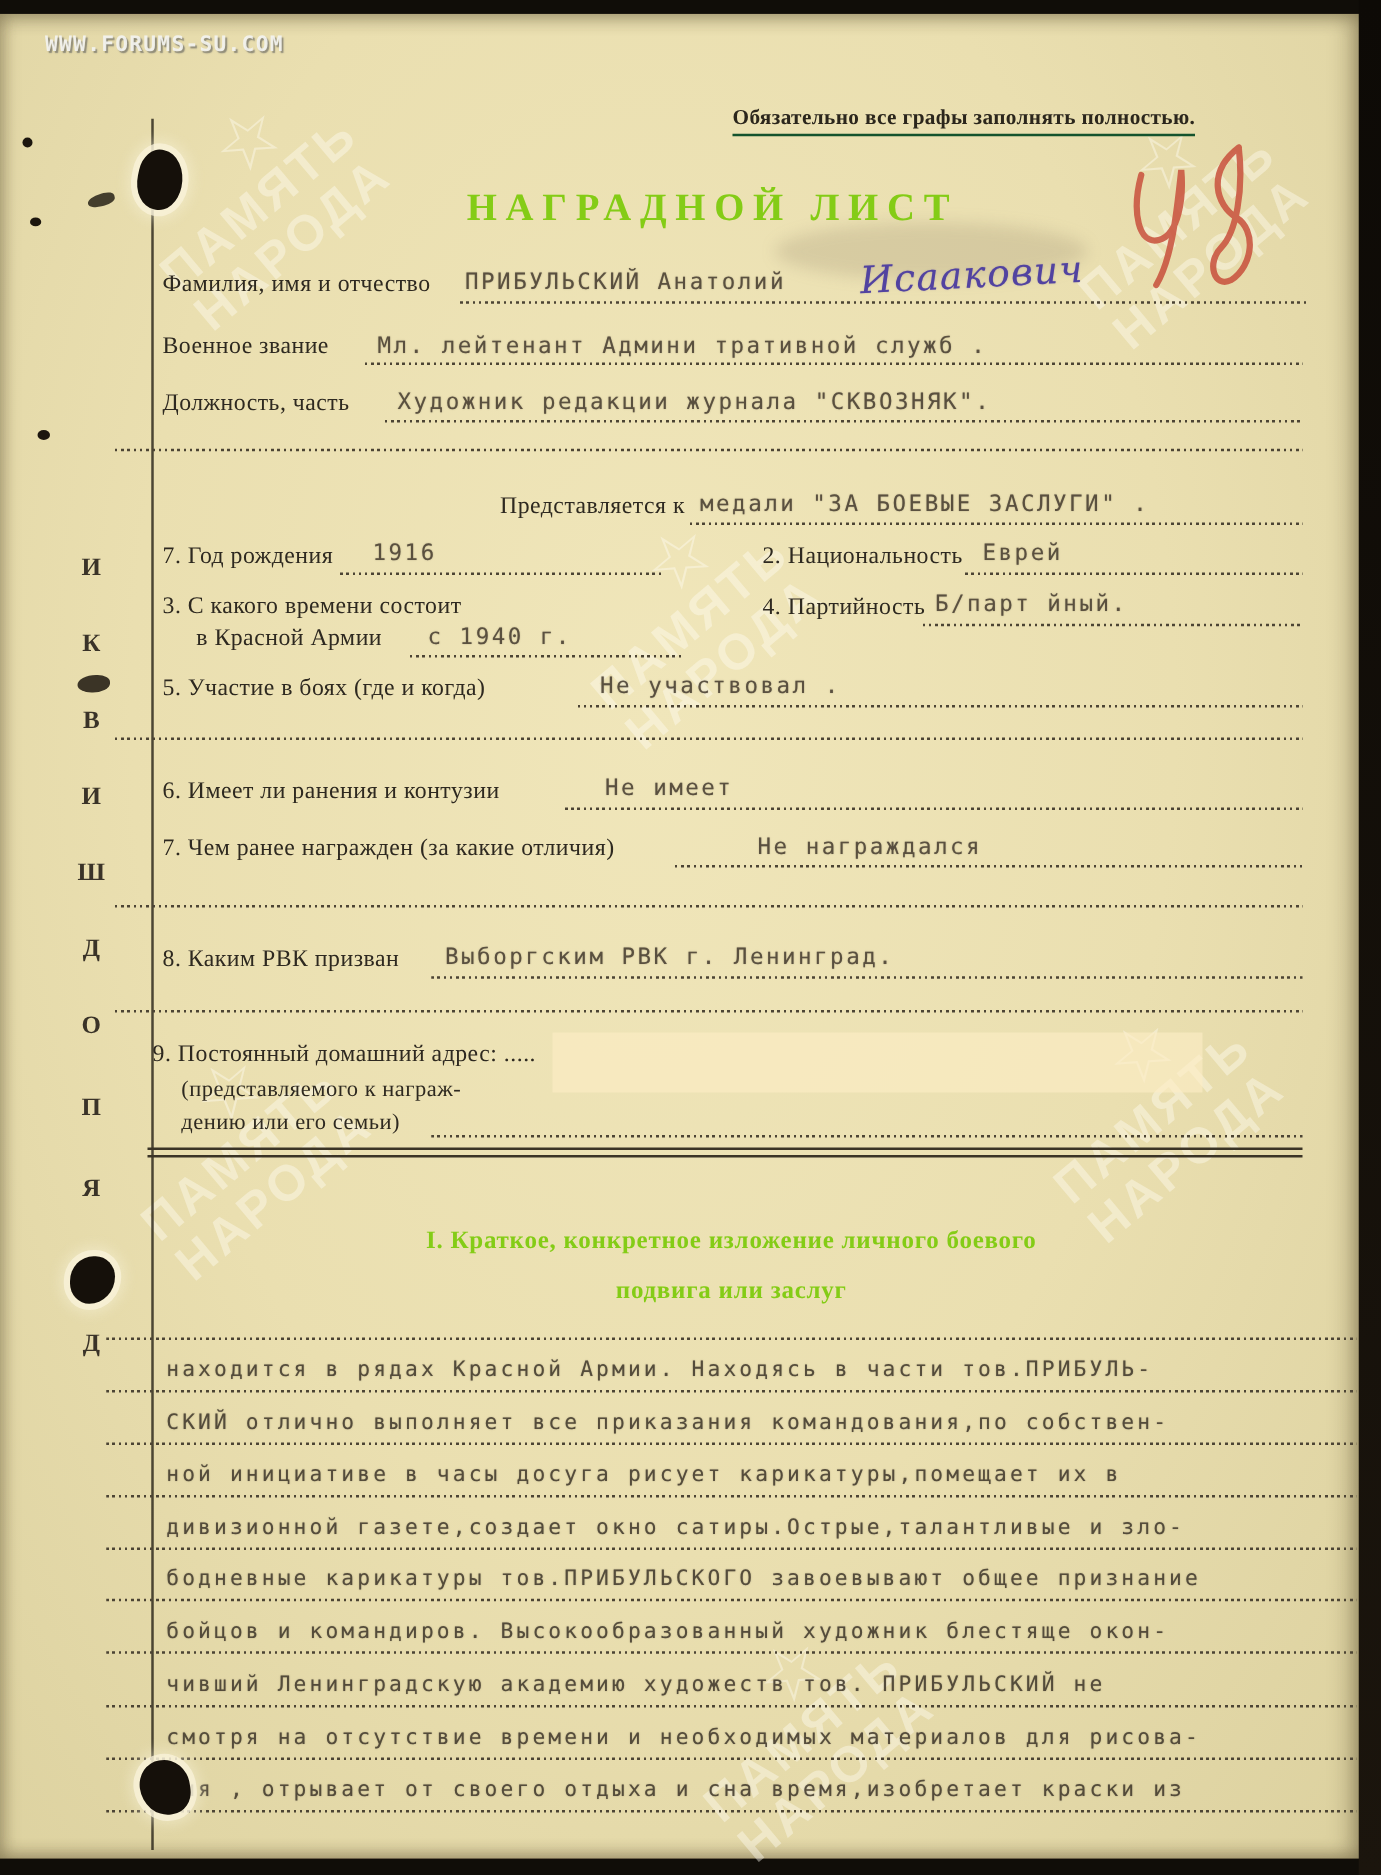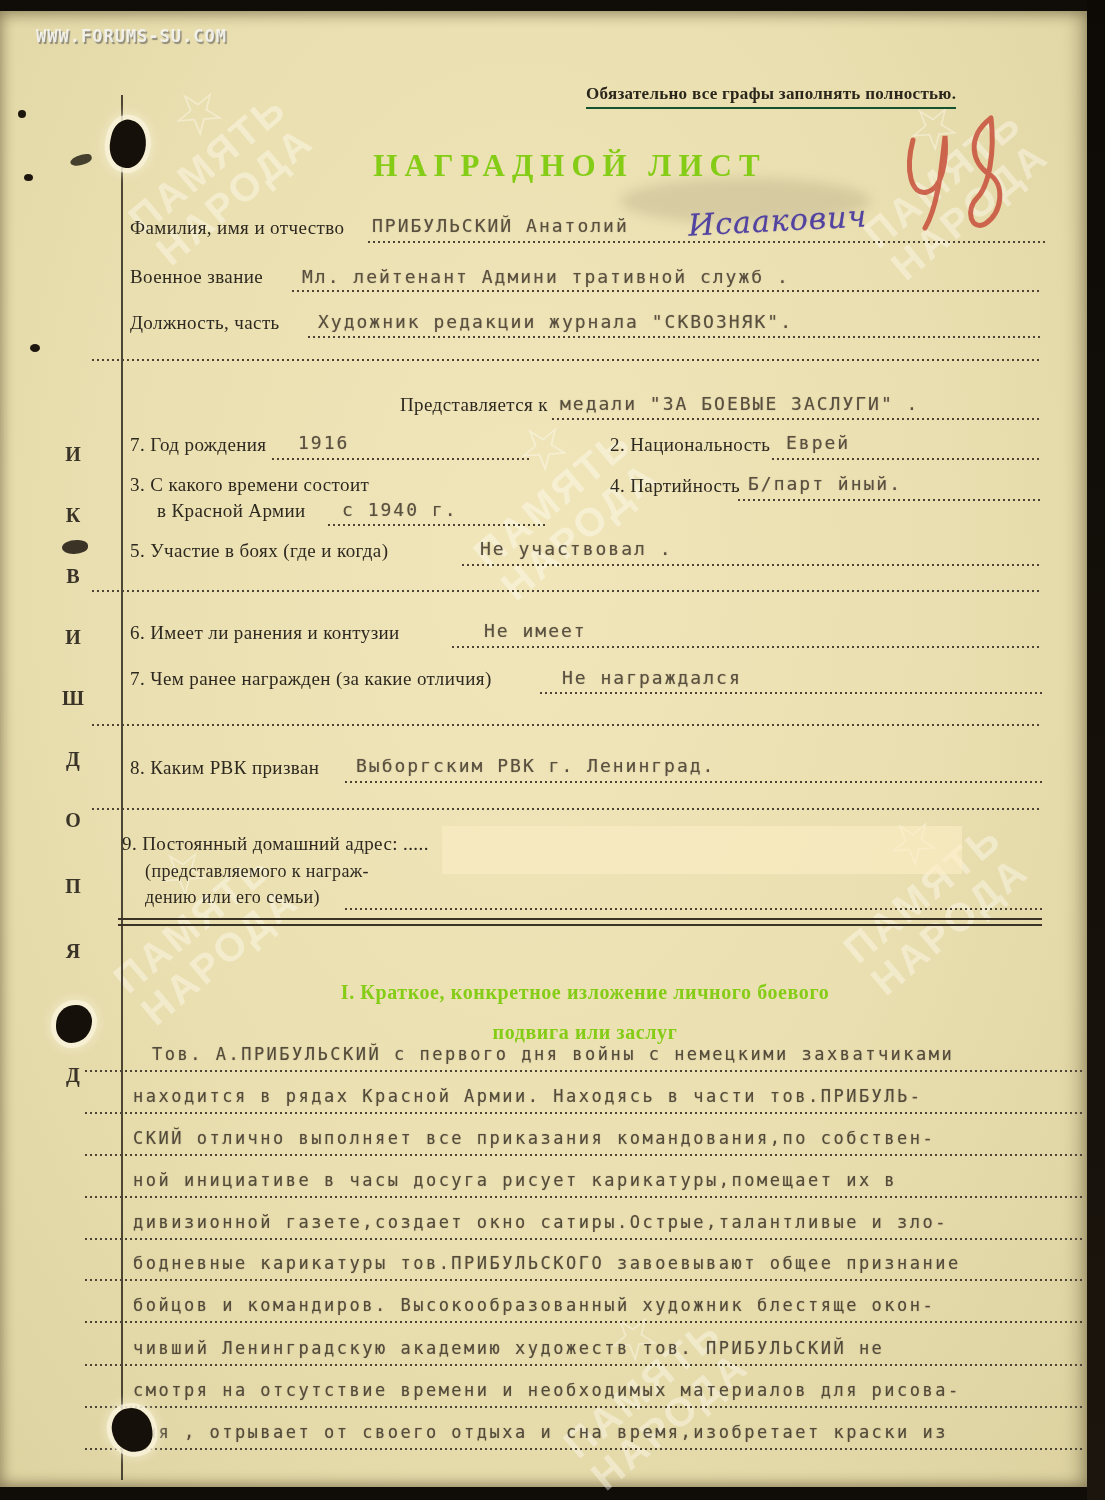--- a/index.html
+++ b/index.html
@@ -156,21 +156,21 @@
   <div class="dot" style="left:462px;top:564px;width:580px;"></div>
   <span class="typed" style="left:480px;top:538px;">Не участвовал .</span>
   <div class="dot" style="left:92px;top:590px;width:950px;"></div>
 
   <span class="lbl" style="left:130px;top:622px;">6. Имеет ли ранения и контузии</span>
   <div class="dot" style="left:452px;top:646px;width:590px;"></div>
   <span class="typed" style="left:484px;top:620px;">Не имеет</span>
 
   <span class="lbl" style="left:130px;top:668px;">7. Чем ранее награжден (за какие отличия)</span>
   <div class="dot" style="left:540px;top:692px;width:502px;"></div>
-  <span class="typed" style="left:562px;top:667px;">Не награждался</span>
+  <span class="typed" style="left:606px;top:667px;">Не награждался</span>
   <div class="dot" style="left:92px;top:724px;width:950px;"></div>
 
   <span class="lbl" style="left:130px;top:757px;">8. Каким РВК призван</span>
   <div class="dot" style="left:345px;top:781px;width:697px;"></div>
   <span class="typed" style="left:356px;top:755px;">Выборгским РВК г. Ленинград.</span>
   <div class="dot" style="left:92px;top:808px;width:950px;"></div>
 
   <div class="band" style="left:442px;top:826px;width:520px;height:48px;"></div>
 
   <span class="lbl" style="left:122px;top:833px;">9. Постоянный домашний адрес: .....</span>
@@ -188,21 +188,20 @@
   <div class="dot" style="left:85px;top:1112px;width:1000px;"></div>
   <div class="dot" style="left:85px;top:1154px;width:1000px;"></div>
   <div class="dot" style="left:85px;top:1196px;width:1000px;"></div>
   <div class="dot" style="left:85px;top:1238px;width:1000px;"></div>
   <div class="dot" style="left:85px;top:1279px;width:1000px;"></div>
   <div class="dot" style="left:85px;top:1321px;width:1000px;"></div>
   <div class="dot" style="left:85px;top:1364px;width:1000px;"></div>
   <div class="dot" style="left:85px;top:1406px;width:1000px;"></div>
   <div class="dot" style="left:85px;top:1448px;width:1000px;"></div>
 
-  <span class="btyped" style="left:152px;top:1044px;">Тов. А.ПРИБУЛЬСКИЙ с первого дня войны с немецкими захватчиками</span>
   <span class="btyped" style="left:133px;top:1086px;">находится в рядах Красной Армии. Находясь в части тов.ПРИБУЛЬ-</span>
   <span class="btyped" style="left:133px;top:1170px;">ной инициативе в часы досуга рисует карикатуры,помещает их в</span>
   <span class="btyped" style="left:133px;top:1128px;">СКИЙ отлично выполняет все приказания командования,по собствен-</span>
   <span class="btyped" style="left:133px;top:1212px;">дивизионной газете,создает окно сатиры.Острые,талантливые и зло-</span>
   <span class="btyped" style="left:133px;top:1253px;">бодневные карикатуры тов.ПРИБУЛЬСКОГО завоевывают общее признание</span>
   <span class="btyped" style="left:133px;top:1295px;">бойцов и командиров. Высокообразованный художник блестяще окон-</span>
   <span class="btyped" style="left:133px;top:1338px;">чивший Ленинградскую академию художеств тов. ПРИБУЛЬСКИЙ не</span>
   <span class="btyped" style="left:133px;top:1380px;">смотря на отсутствие времени и необходимых материалов для рисова-</span>
   <span class="btyped" style="left:133px;top:1422px;">ния , отрывает от своего отдыха и сна время,изобретает краски из</span>
 

